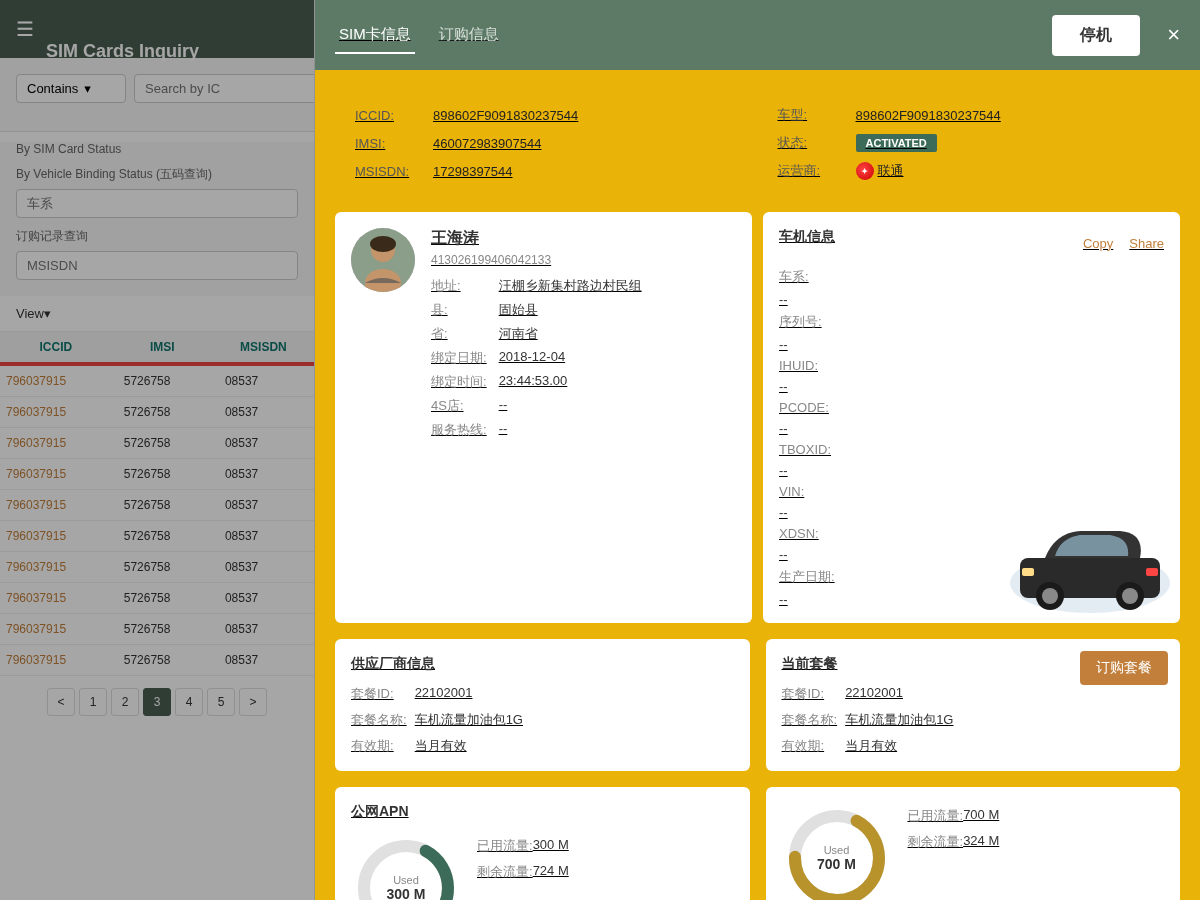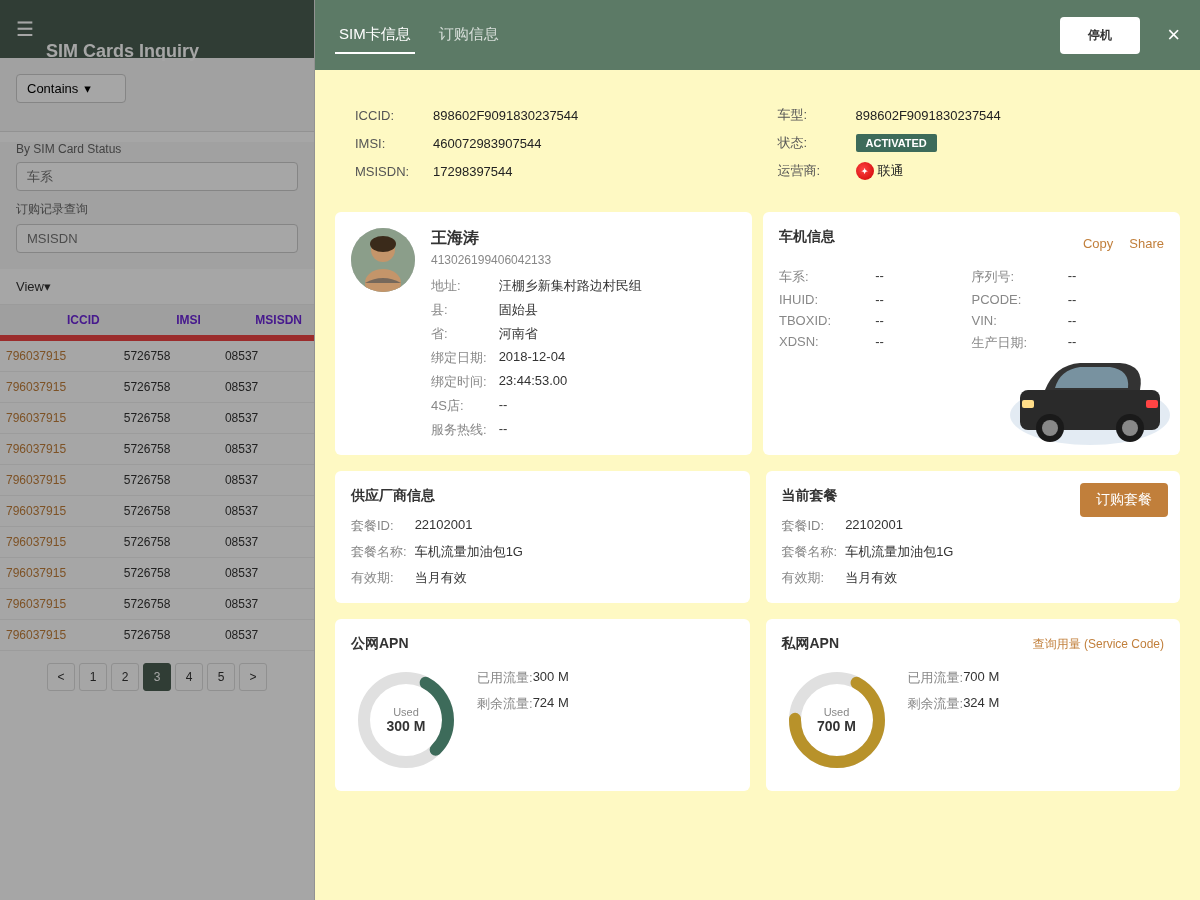--- a/index.html
+++ b/index.html
@@ -100,24 +100,24 @@
       border: none;
     }
     .data-table {
       width: 100%;
       border-collapse: collapse;
       font-size: 12px;
     }
     .data-table th {
       background: #f5f5f5;
       padding: 8px 12px;
-      text-align: right;
-      color: #6d28d9;
+      text-align: center;
+      color: #0f766e;
       font-weight: 600;
-      border-bottom: 6px solid #ef4444;
+      border-bottom: 4px solid #ef4444;
     }
     .data-table td {
       padding: 8px 12px;
       border-bottom: 1px solid #f0f0f0;
       color: #333;
     }
     .data-table td.link {
       color: #c17f3b;
       cursor: pointer;
       padding-left: 6px;
@@ -156,23 +156,24 @@
       height: 900px;
       background: rgba(0,0,0,0.35);
       z-index: 10;
     }
     .modal {
       position: absolute;
       left: 315px;
       top: 0;
       width: 885px;
       height: 900px;
-      background: #fef9c3;
+      background: #eab308;
       overflow-y: auto;
       z-index: 11;
+      text-decoration: underline;
     }
     .modal-header {
       background: #5c7a66;
       display: flex;
       align-items: center;
       padding: 0 20px;
       height: 70px;
       gap: 20px;
       position: relative;
     }
@@ -188,21 +189,21 @@
       opacity: 1;
       border-bottom: 2px solid #fff;
     }
     .modal-action-btn {
       position: absolute;
       right: 60px;
       background: #fff;
       border: none;
       border-radius: 4px;
       padding: 10px 28px;
-      font-size: 12px;
+      font-size: 16px;
       font-weight: 600;
       color: #333;
       cursor: pointer;
     }
     .modal-close {
       position: absolute;
       right: 20px;
       color: #fff;
       font-size: 22px;
       cursor: pointer;
@@ -315,21 +316,21 @@
       display: flex;
       gap: 16px;
     }
     .copy-link, .share-link {
       color: #c17f3b;
       font-size: 13px;
       cursor: pointer;
     }
     .vehicle-details {
       display: grid;
-      grid-template-columns: 1fr 1fr 1fr 1fr;
+      grid-template-columns: 1fr;
       gap: 6px 0;
       font-size: 13px;
     }
     .vd-label {
       color: #888;
     }
     .vd-value {
       color: #333;
     }
     .car-image {
@@ -461,26 +462,28 @@
     <span class="hamburger-icon">☰</span>
     <span class="header-title">SIM Cards Inquiry</span>
   </div>
 
   <div class="search-section">
     <div class="search-row">
       <div class="contains-select">
         <span>Contains</span>
         <span>▾</span>
       </div>
+      <input class="search-input" type="text" placeholder="Search by IC" style="">
     </div>
   </div>
 
   <div class="filter-section">
     <div class="filter-label">By SIM Card Status</div>
 
+    <div class="filter-label">By Vehicle Binding Status (五码查询)</div>
     <input class="filter-input" type="text" placeholder="车系" style="">
 
     <div class="filter-label">订购记录查询</div>
     <input class="filter-input" type="text" placeholder="MSISDN" style="">
   </div>
 
   <div class="table-section">
     <div class="view-bar">
       <button class="view-btn">
         <span>View</span>
@@ -740,24 +743,20 @@
           <div class="apn-stats">
             <span class="stat-label">已用流量:</span>
             <span class="stat-value">300 M</span>
             <span class="stat-label">剩余流量:</span>
             <span class="stat-value">724 M</span>
           </div>
         </div>
       </div>
 
       <div class="apn-card">
-        <div class="apn-card-header">
-          <span class="apn-title">私网APN</span>
-          <span class="apn-link">查询用量 (Service Code)</span>
-        </div>
         <div class="apn-content">
           <div class="donut-container">
             <svg viewBox="0 0 110 110" width="110" height="110">
               <circle cx="55" cy="55" r="42" fill="none" stroke="#e0e0e0" stroke-width="12"></circle>
               <circle cx="55" cy="55" r="42" fill="none" stroke="#b8922a" stroke-width="12" stroke-dasharray="179 85" stroke-dashoffset="46" stroke-linecap="round"></circle>
             </svg>
             <div class="donut-label">
               <div class="used-text">Used</div>
               <div class="used-value">700 M</div>
             </div>

